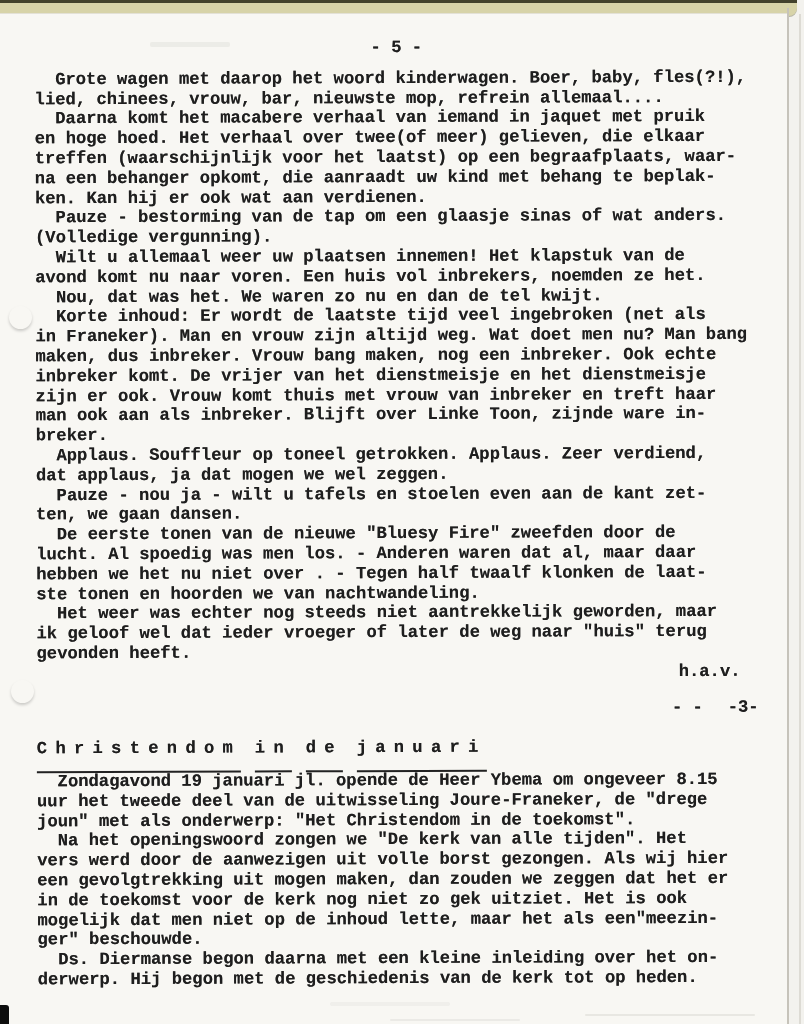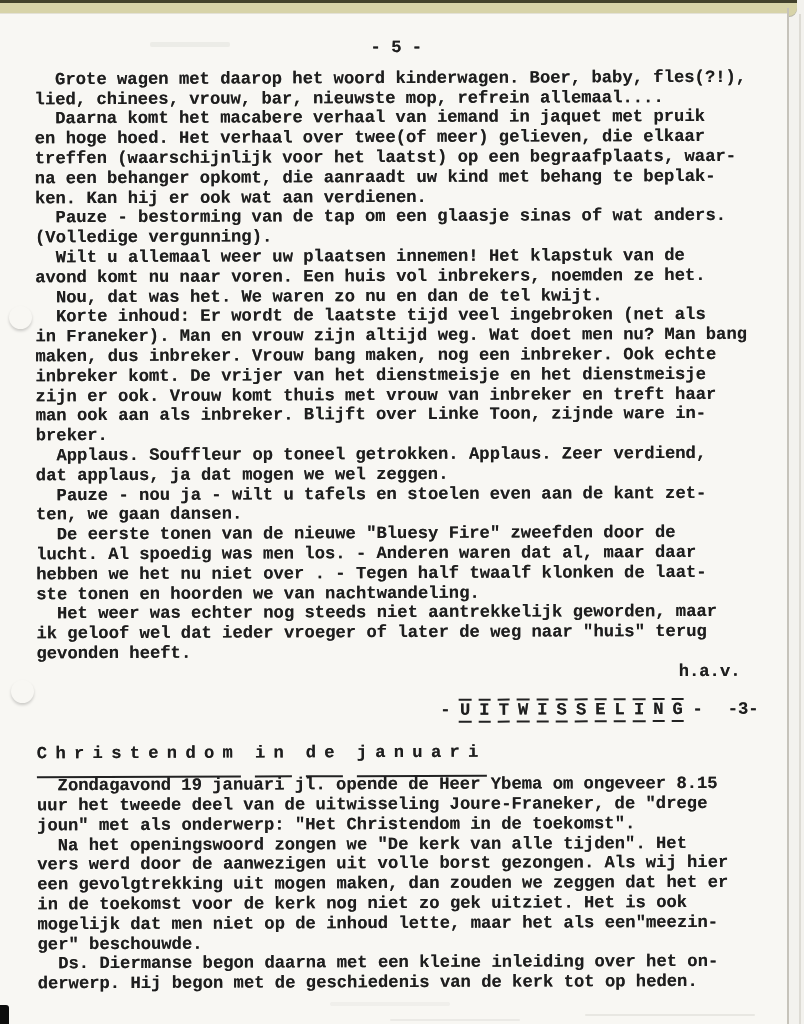--- a/index.html
+++ b/index.html
@@ -121,21 +121,20 @@
 ste tonen en hoorden we van nachtwandeling.</div>
       <div class="para">  Het weer was echter nog steeds niet aantrekkelijk geworden, maar
 ik geloof wel dat ieder vroeger of later de weg naar "huis" terug
 gevonden heeft.</div>
     </div>
 
   <div class="signature">h.a.v.</div>
 
   <div class="exchange-row">
     <span class="hsep">-</span>
-    <span><span class="dletter">U</span><span class="dletter">I</span><span class="dletter">T</span><span class="dletter">W</span><span class="dletter">I</span><span class="dletter">S</span><span class="dletter">S</span><span class="dletter">E</span><span class="dletter">L</span><span class="dletter">I</span><span class="dletter">N</span><span class="dletter">G</span></span>
     <span class="hsep">-</span>
     <span class="pageref">-3-</span>
   </div>
 
   <div class="article-title"><span class="cword">Christendom</span><span class="cword">in</span><span class="cword">de</span><span class="cword">januari</span></div>
 
   <div>
       <div class="para">  Zondagavond 19 januari jl. opende de Heer Ybema om ongeveer 8.15
 uur het tweede deel van de uitwisseling Joure-Franeker, de "drege
 joun" met als onderwerp: "Het Christendom in de toekomst".</div>

